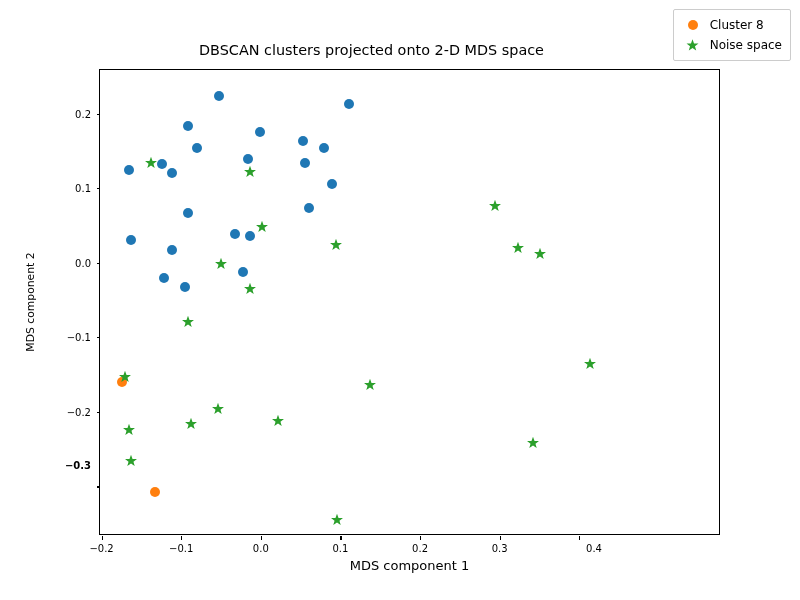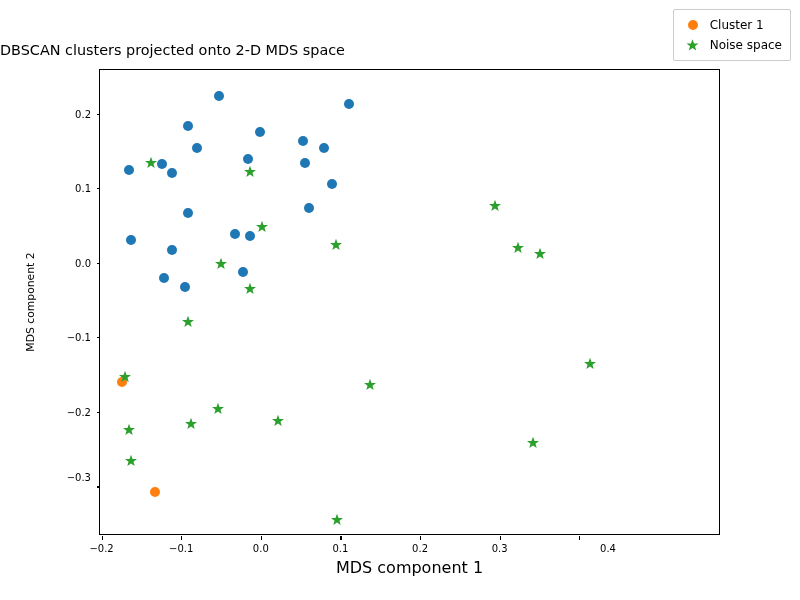--- a/index.html
+++ b/index.html
@@ -20,20 +20,21 @@
     height: 600px;
     background: #ffffff;
   }
 
   
   #chart-title {
     position: absolute;
     left: 0;
     top: 42px;
     width: 743px;
+    text-align: center;
     font-size: 14.4px;
     color: #000000;
     letter-spacing: 0px;
   }
 
   
   #plot-area {
     position: absolute;
     left: 99px;
     top: 69px;
@@ -100,21 +101,21 @@
     white-space: nowrap;
   }
 
   
   #xlabel {
     position: absolute;
     left: 99px;
     top: 558px;
     width: 621px;
     text-align: center;
-    font-size: 16px;
+    font-size: 13px;
     color: #000000;
   }
   #ylabel {
     position: absolute;
     left: 0px;
     top: 0px;
     width: 466px;
     text-align: center;
     font-size: 10.8px;
     color: #000000;
@@ -259,23 +260,23 @@
         <div class="ticklabel-x" style="left: 81.21px;">−0.1</div>
         <div class="tick-x" style="left: 160.82px;"></div>
         <div class="ticklabel-x" style="left: 160.82px;">0.0</div>
         <div class="tick-x" style="left: 240.44px;"></div>
         <div class="ticklabel-x" style="left: 240.44px;">0.1</div>
         <div class="tick-x" style="left: 320.05px;"></div>
         <div class="ticklabel-x" style="left: 320.05px;">0.2</div>
         <div class="tick-x" style="left: 399.67px;"></div>
         <div class="ticklabel-x" style="left: 399.67px;">0.3</div>
         <div class="tick-x" style="left: 479.28px;"></div>
-        <div class="ticklabel-x" style="left: 508px; text-align: right;">0.4</div>
+        <div class="ticklabel-x" style="left: 494px; text-align: right;">0.4</div>
         <div class="tick-y" style="top: 416.42px;"></div>
-        <div class="ticklabel-y" style="top: 407px;">−0.3</div>
+        <div class="ticklabel-y" style="top: 395px; font-weight: bold;">−0.3</div>
         <div class="tick-y" style="top: 341.86px;"></div>
         <div class="ticklabel-y" style="top: 341.86px;">−0.2</div>
         <div class="tick-y" style="top: 267.3px;"></div>
         <div class="ticklabel-y" style="top: 267.3px;">−0.1</div>
         <div class="tick-y" style="top: 192.74px;"></div>
         <div class="ticklabel-y" style="top: 192.74px;">0.0</div>
         <div class="tick-y" style="top: 118.18px;"></div>
         <div class="ticklabel-y" style="top: 118.18px;">0.1</div>
         <div class="tick-y" style="top: 43.62px;"></div>
         <div class="ticklabel-y" style="top: 43.62px;">0.2</div>
@@ -284,21 +285,21 @@
 
   <div id="xlabel">MDS component 1</div>
 
   <div id="ylabel">MDS component 2</div>
 
   <div id="legend">
       <div class="legend-row">
         <span class="legend-marker">
           <span class="lg-circle" style="background: rgb(255, 127, 14);"></span>
         </span>
-        <span class="legend-label">Cluster 1</span>
+        <span class="legend-label">Cluster 8</span>
       </div>
       <div class="legend-row">
         <span class="legend-marker">
           <svg width="13" height="13" viewBox="0 0 13 13">
             <polygon points="6.50,0.20 8.03,4.40 12.49,4.55 8.97,7.30 10.20,11.60 6.50,9.10 2.80,11.60 4.03,7.30 0.51,4.55 4.97,4.40" fill="#2ca02c"></polygon>
           </svg>
         </span>
         <span class="legend-label">Noise space</span>
       </div>
     </div>

